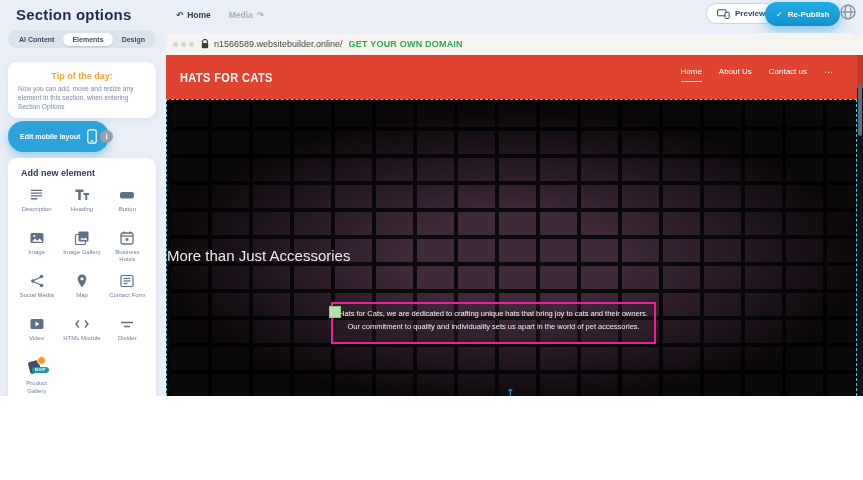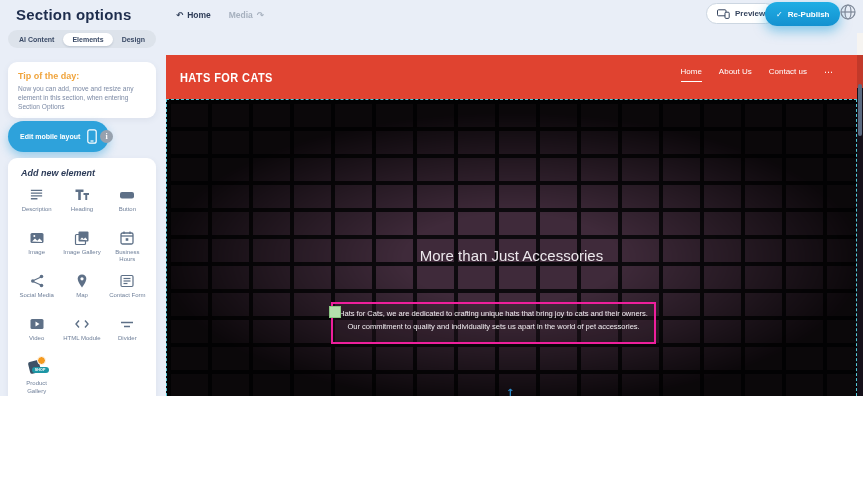--- a/index.html
+++ b/index.html
@@ -21,29 +21,29 @@
     background:linear-gradient(180deg,#20aee4,#1391d0);box-shadow:0 5px 12px rgba(26,160,220,.5);}
   .globe-btn{left:839px;top:3px;width:18px;height:18px;color:#7d8898;}
 
   
   .tabs{left:8px;top:30px;width:148px;height:18px;background:#dde3eb;border-radius:10px;
     display:flex;align-items:center;justify-content:space-between;padding:0 2px;box-sizing:border-box;}
   .tab{font-size:7px;font-weight:bold;color:#3a4a66;padding:3px 9px;border-radius:9px;cursor:pointer;white-space:nowrap;}
   .tab.active{background:#fff;box-shadow:0 1px 2px rgba(40,60,90,.18);}
   .card{background:#fff;border-radius:9px;box-shadow:0 2px 6px rgba(60,80,120,.08);}
   .tip-card{left:8px;top:62px;width:148px;height:56px;padding:9px 10px;box-sizing:border-box;}
-  .tip-title{font-size:9px;font-weight:bold;color:#f0a43c;margin-bottom:4px;}
+  .tip-title{font-size:9px;font-weight:bold;color:#f0a43c;margin-bottom:4px;text-align:center;}
   .tip-body{font-size:6.6px;line-height:1.35;color:#7c8aa5;}
   .edit-mobile{left:8px;top:121px;height:31px;border-radius:17px;background:#2ea2db;
     box-shadow:0 4px 10px rgba(46,162,219,.45);display:flex;align-items:center;gap:7px;
     padding:0 12px;font-size:7px;font-weight:bold;color:#fff;box-sizing:border-box;}
   .info-dot{left:100px;top:130px;width:13px;height:13px;border-radius:50%;background:#97a1ae;color:#fff;
     font-size:8px;font-weight:bold;display:flex;align-items:center;justify-content:center;font-family:"Liberation Serif",serif;}
   .add-card{left:8px;top:158px;width:148px;padding:10px 6px 12px;box-sizing:border-box;}
-  .add-title{font-size:9px;font-weight:bold;color:#2c3b58;margin:0 0 8px 7px;font-style:italic;}
+  .add-title{font-size:9px;font-weight:bold;color:#2c3b58;margin:0 0 8px 7px;}
   .el-grid{display:grid;grid-template-columns:repeat(3,1fr);row-gap:9px;}
   .el-item{display:flex;flex-direction:column;align-items:center;gap:3px;cursor:pointer;min-height:34px;}
   .el-icon{width:17px;height:17px;color:#5e7087;display:flex;align-items:center;justify-content:center;}
   .el-label{font-size:6px;line-height:1.2;color:#70809a;text-align:center;max-width:40px;}
   .pg-icon{position:relative;width:20px;height:19px;}
   .pg-bag{position:absolute;left:2px;top:3px;width:11px;height:12px;background:#3d5166;border-radius:2px;transform:rotate(-14deg);}
   .pg-shop{position:absolute;left:5px;top:9px;background:#1d96a5;color:#fff;font-size:3.6px;font-weight:bold;
     padding:1px 3px;border-radius:4px;letter-spacing:.2px;}
   .pg-badge{position:absolute;right:1px;top:-2px;width:7px;height:7px;border-radius:50%;background:#f59a1f;border:1px solid #fff;}
   .sidebar-divider{left:8px;top:445px;width:148px;height:1px;background:#c9cedb;}
@@ -70,21 +70,21 @@
 
   .hero{left:166px;top:99px;width:691px;height:307px;box-sizing:border-box;border:1px dashed #54c8d8;
     background-color:#120d13;
     background-image:
       radial-gradient(ellipse 62% 58% at 50% 52%, rgba(0,0,0,0) 25%, rgba(0,0,0,.82) 82%),
       repeating-linear-gradient(to right, #0d0a0e 0 4px, rgba(0,0,0,0) 4px 41px),
       repeating-linear-gradient(to bottom, #0d0a0e 0 4px, rgba(0,0,0,0) 4px 27px),
       linear-gradient(#3f2a3a,#3f2a3a);}
   .hero-title{position:absolute;left:0;right:0;top:55px;text-align:center;color:#f4f1f4;
     font-size:27px;font-weight:500;line-height:1.62;}
-  .hero-sub{position:absolute;left:0;right:0;top:147px;text-align:center;color:#ece8ec;font-size:15px;}
+  .hero-sub{position:absolute;left:0;right:0;top:147px;text-align:left;color:#ece8ec;font-size:15px;}
   .hero-textbox{position:absolute;left:164px;top:202px;width:325px;height:42px;box-sizing:border-box;
     border:2px solid #ee1f9c;background:rgba(70,45,62,.18);overflow:hidden;cursor:pointer;}
   .body-line{white-space:nowrap;text-align:center;color:#f1edf1;font-size:7.6px;line-height:1.65;letter-spacing:-.05px;}
   .hero-textbox .pad{padding-top:4px;}
   .drag-square{position:absolute;left:162px;top:206px;width:12px;height:12px;background:#b5e0ad;border:1px solid #8cc984;box-sizing:border-box;}
 
   
   .resize-pill{left:489px;top:397px;width:44px;height:12px;background:#fff;border-radius:3px;
     box-shadow:0 1px 3px rgba(0,0,0,.3);display:flex;align-items:center;justify-content:center;cursor:row-resize;}
   .pill-dots{width:30px;height:3px;background:repeating-linear-gradient(90deg,#4a9fd4 0 2px,rgba(0,0,0,0) 2px 4px);}
@@ -307,20 +307,35 @@
         </span>
         <span class="el-label">Product Gallery</span>
       </div>
 
     </div>
   </div>
 
   <div class="abs sidebar-divider"></div>
   <div class="abs done-btn">Done</div>
 
+  <div class="abs chrome">
+    <div class="tab-dots">
+        <span></span>
+        <span></span>
+        <span></span>
+      </div>
+    <span class="lock">
+      <svg width="8" height="10" viewBox="0 0 8 10" fill="#3c3c3c">
+        <path d="M1.5 4V3a2.5 2.5 0 015 0v1" fill="none" stroke="#3c3c3c" stroke-width="1.1"></path>
+        <rect x="0.8" y="4" width="6.4" height="5.2" rx="1"></rect>
+        </svg>
+    </span>
+    <span class="url-text">n1566589.websitebuilder.online/</span>
+    <span class="domain-cta">GET YOUR OWN DOMAIN</span>
+  </div>
 
   <div class="abs site-header">
     <span class="site-logo">HATS FOR CATS</span>
     <div class="site-nav">
       <span class="nav-item active">Home</span>
       <span class="nav-item">About Us</span>
       <span class="nav-item">Contact us</span>
       <span class="nav-more glyph">⋯</span>
     </div>
   </div>

